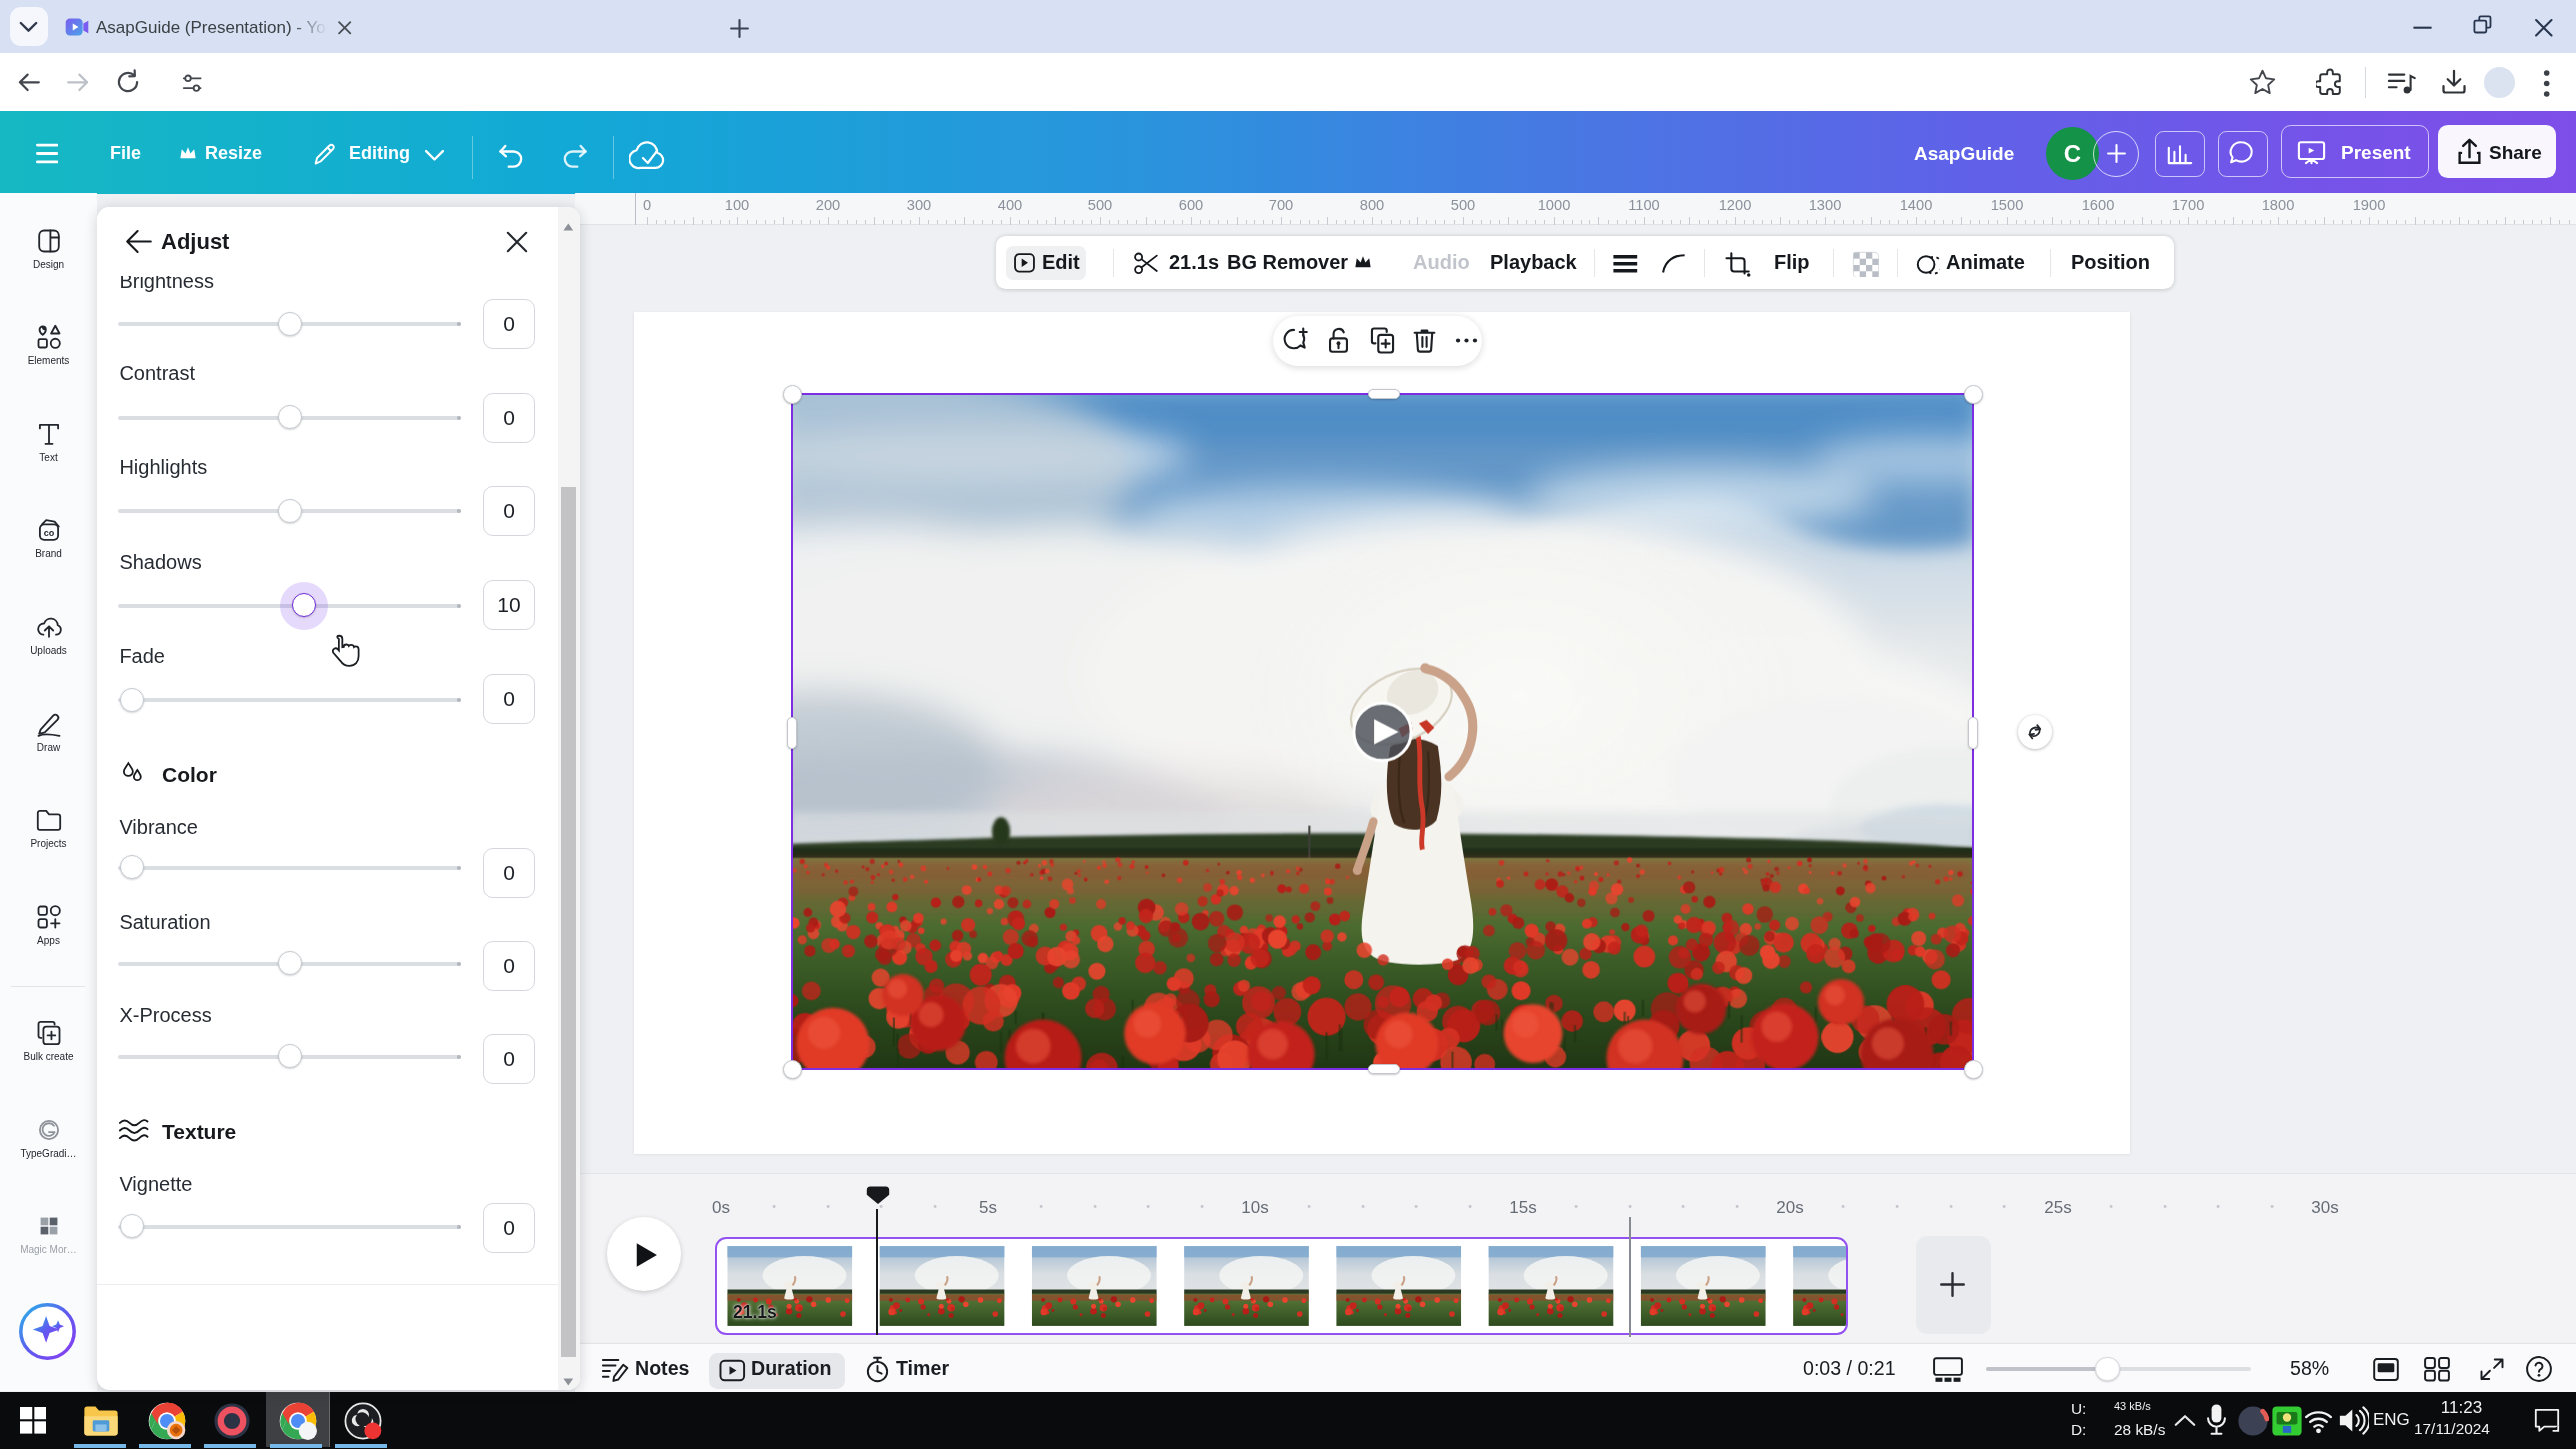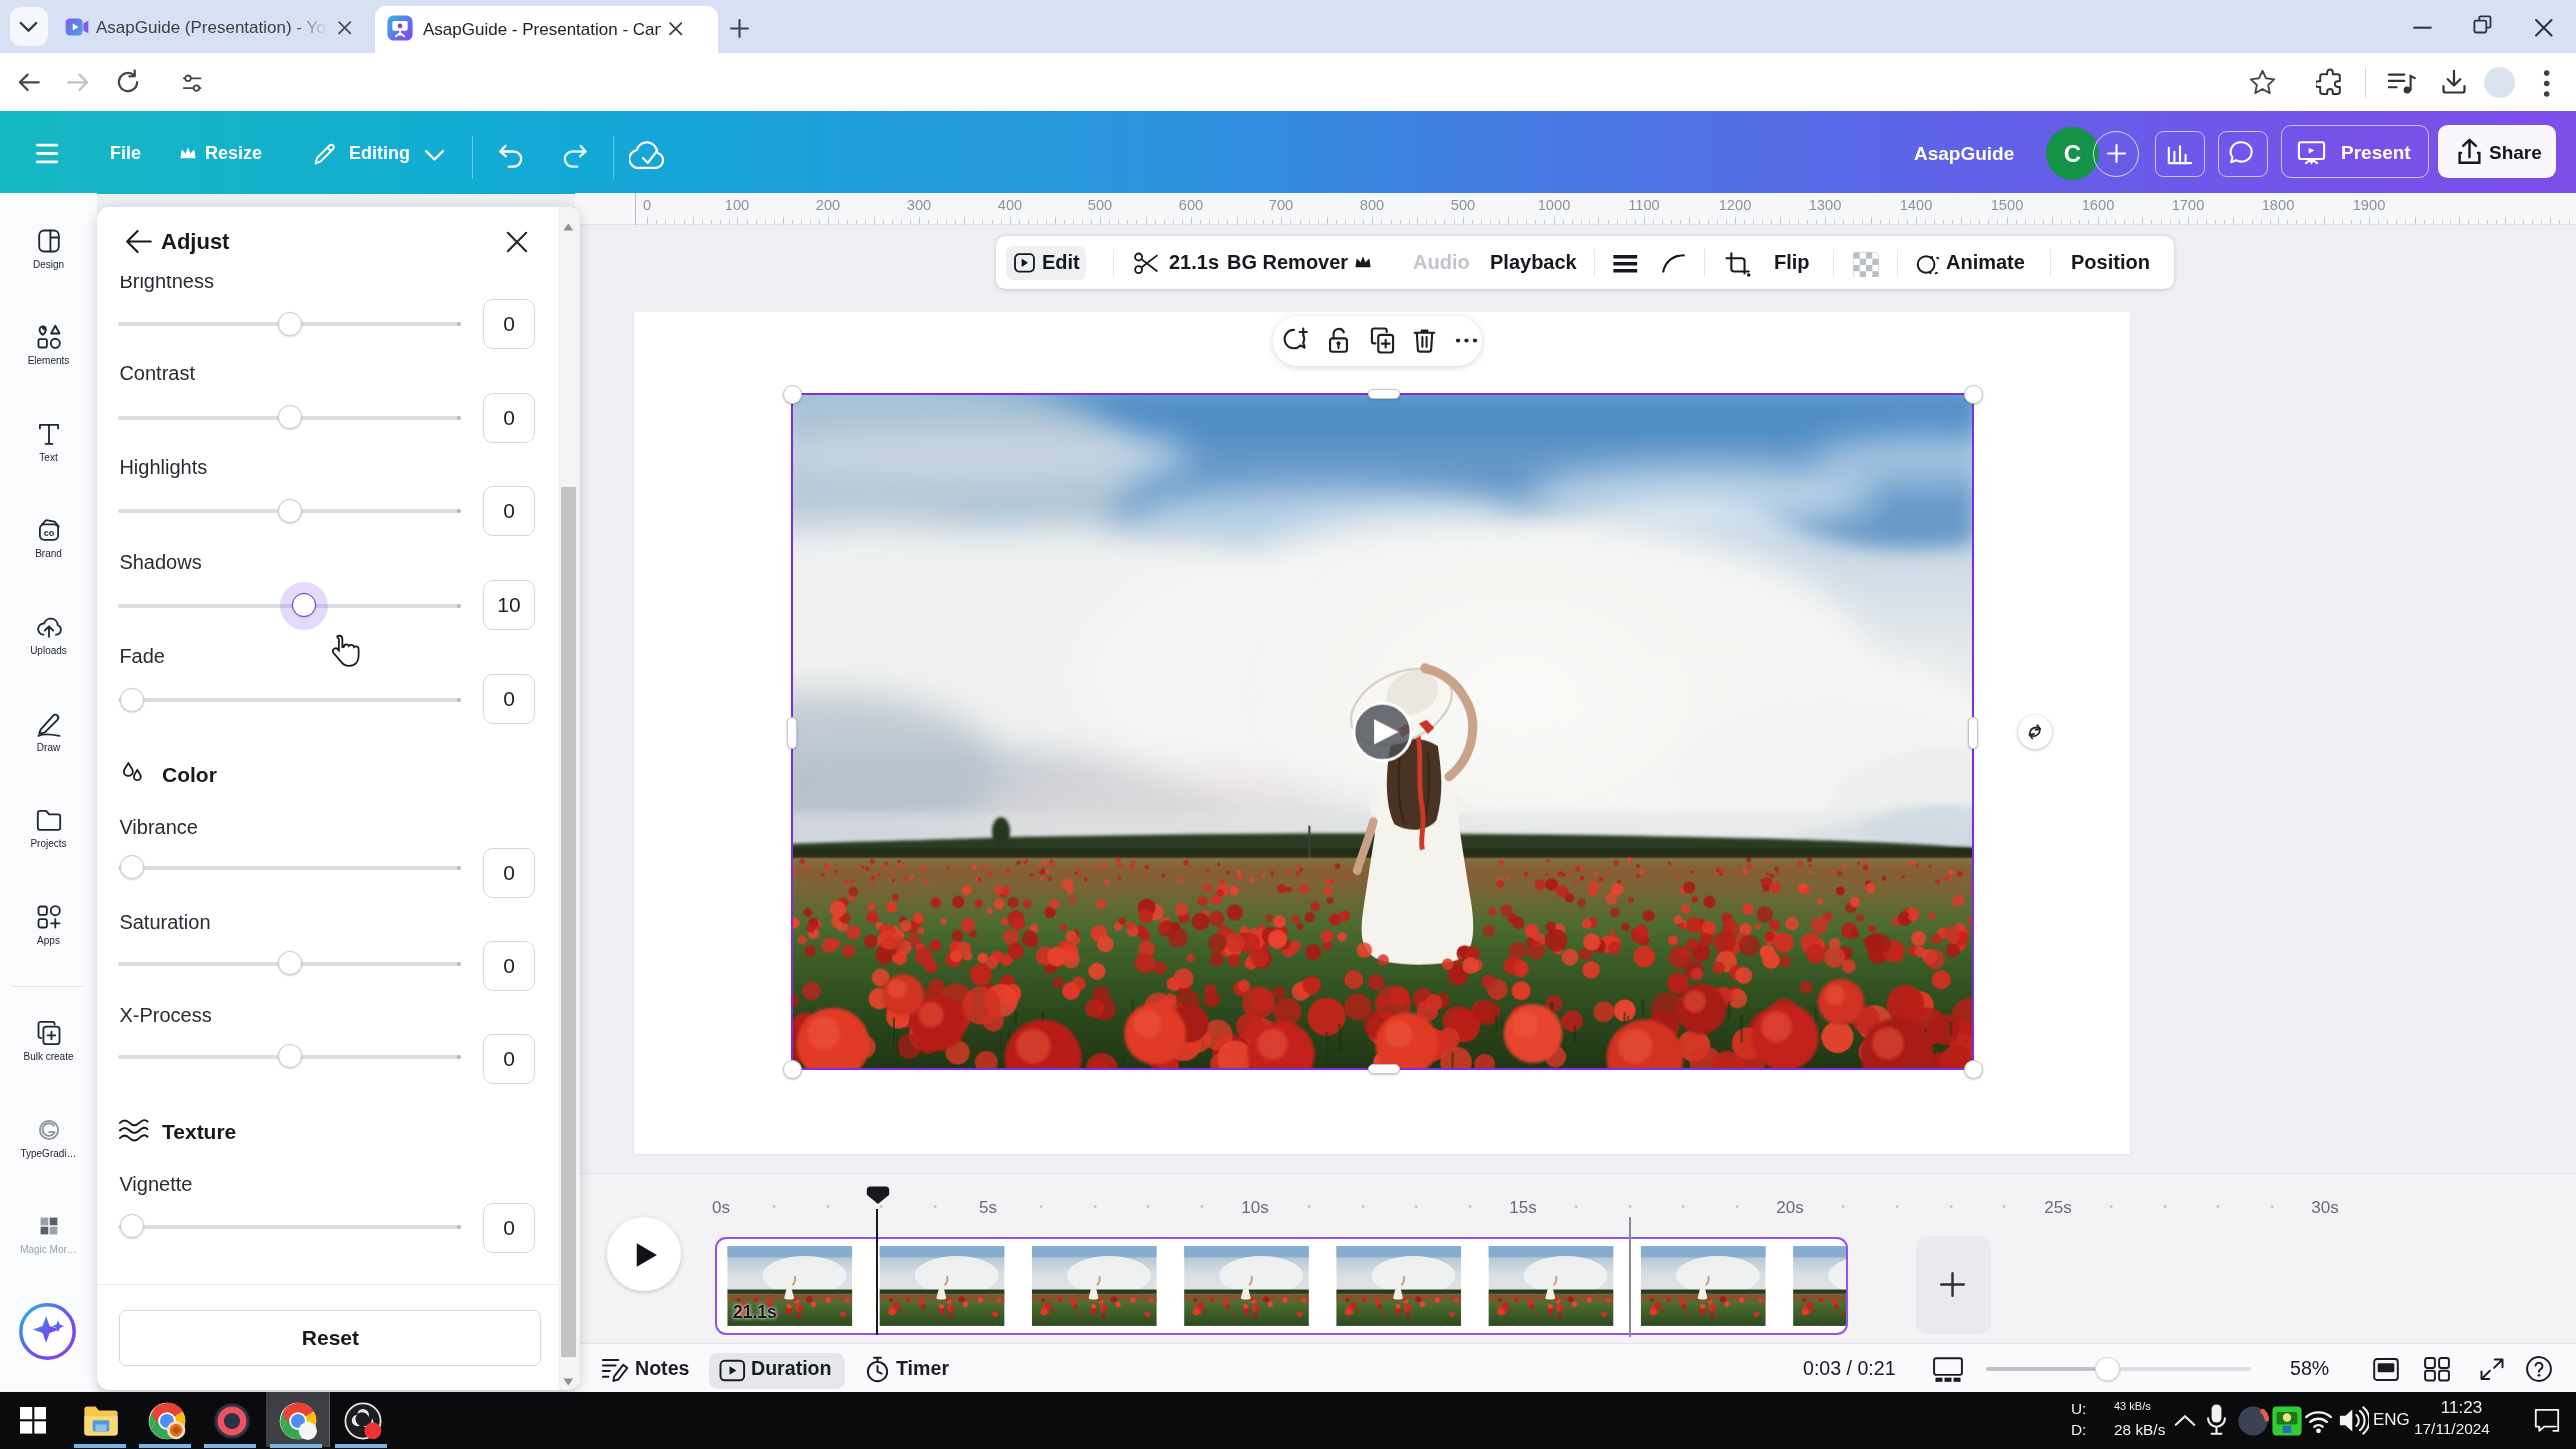--- a/index.html
+++ b/index.html
@@ -60,38 +60,20 @@
             <stop offset="1" stop-color="#4aa3e8"></stop>
           </linearGradient>
         </defs>
         <rect x="1" y="5" width="24" height="24" rx="6" fill="url(#vfav)"></rect>
         <path d="M11,12 L19,17 L11,22 Z" fill="#fff"></path>
         <path d="M26,12 L33,8 V26 L26,22 Z" fill="#7a5cf0"></path>
       </svg>
       <div class="abs tabtitle" style="left:43px;top:12px;width:231px;-webkit-mask-image:linear-gradient(90deg,#000 85%,transparent)">AsapGuide (Presentation) - You</div>
       <svg class="ic" style="left:284px;top:14px" width="15.4" height="15.4" viewBox="0 0 22 22">
         <path d="M3,3 L19,19 M19,3 L3,19" stroke="#494e55" stroke-width="2.6" stroke-linecap="round"></path>
-      </svg>
-    </div>
-    <div class="abs tab2">
-      <svg class="ic" style="left:10.5px;top:8.4px" width="28" height="28" viewBox="0 0 40 40">
-        <defs>
-          <linearGradient id="cfav" x1="0" y1="0" x2="1" y2="1">
-            <stop offset="0" stop-color="#2fb7e8"></stop>
-            <stop offset="1" stop-color="#8a3df2"></stop>
-          </linearGradient>
-        </defs>
-        <rect x="2" y="2" width="36" height="36" rx="9" fill="url(#cfav)"></rect>
-        <rect x="9" y="10" width="22" height="14" rx="2.5" fill="#fff"></rect>
-        <circle cx="20" cy="17" r="3.4" fill="#8a3df2"></circle>
-        <path d="M20,24 v6 M14,32 l6,-5 l6,5" stroke="#fff" stroke-width="2.6" fill="none" stroke-linecap="round"></path>
-      </svg>
-      <div class="abs tabtitle" style="left:48px;top:14px;width:238px;color:#202327">AsapGuide - Presentation - Can</div>
-      <svg class="ic" style="left:293px;top:15.4px" width="15.4" height="15.4" viewBox="0 0 22 22">
-        <path d="M3,3 L19,19 M19,3 L3,19" stroke="#3c4043" stroke-width="2.6" stroke-linecap="round"></path>
       </svg>
     </div>
     <svg class="ic" style="left:729px;top:17.5px" width="21" height="21" viewBox="0 0 30 30">
       <path d="M15,3 V27 M3,15 H27" stroke="#384353" stroke-width="3" stroke-linecap="round"></path>
     </svg>
     <svg class="ic" style="left:2412px;top:19.6px" width="21" height="15.4" viewBox="0 0 30 22">
       <path d="M2,11 H28" stroke="#27354e" stroke-width="3"></path>
     </svg>
     <svg class="ic" style="left:2473px;top:15.4px" width="19.6" height="19.6" viewBox="0 0 28 28">
       <rect x="2" y="8" width="17" height="17" rx="2" fill="none" stroke="#27354e" stroke-width="2.6"></rect>
@@ -1743,21 +1725,20 @@
     <svg class="ic" style="left:19.6px;top:909px" width="32" height="29" viewBox="0 0 46 42">
       <path d="M4,10 c5,-5 9,-5 14,0 s9,5 14,0 s9,-5 12,-2 M4,21 c5,-5 9,-5 14,0 s9,5 14,0 s9,-5 12,-2 M4,32 c5,-5 9,-5 14,0 s9,5 14,0 s9,-5 12,-2" fill="none" stroke="#17191d" stroke-width="2.8" stroke-linecap="round"></path>
     </svg>
     <div class="phead" style="top:913px">Texture</div>
     <div class="plabel" style="top:966px">Vignette</div>
     <div class="ptrack" style="top:1018px"></div>
     <div class="abs" style="left:360px;top:1018px;width:3.5px;height:3.5px;border-radius:50%;background:#b4b8bf"></div>
     <div class="pknob" style="left:23px;top:1007px"></div>
     <div class="pbox" style="top:996px">0</div>
     <div class="abs" style="left:0;top:1077px;width:479px;height:1.4px;background:#ececef"></div>
-    <div class="abs" style="left:22.4px;top:1103px;width:422px;height:56px;border:1.4px solid #d4d7dc;border-radius:7px;text-align:center;line-height:53px;font-size:21px;font-weight:700;color:#17191d">Reset</div>
     <div class="abs" style="left:0;top:0;width:455px;height:69px;background:#fff;border-radius:12.6px 0 0 0"></div>
     <svg class="ic" style="left:28px;top:22.4px" width="28" height="25" viewBox="0 0 40 36">
       <path d="M18,3 L3,18 L18,33 M4,18 H37" fill="none" stroke="#17191d" stroke-width="3" stroke-linecap="round" stroke-linejoin="round"></path>
     </svg>
     <div class="abs" style="left:64px;top:22.4px;font-size:22px;font-weight:700;color:#17191d">Adjust</div>
     <svg class="ic" style="left:408px;top:23px" width="24" height="24" viewBox="0 0 34 34">
       <path d="M4,4 L30,30 M30,4 L4,30" stroke="#26292e" stroke-width="3" stroke-linecap="round"></path>
     </svg>
     <div class="abs" style="left:461px;top:0;width:22.4px;height:1183px;background:#f4f4f5;border-radius:0 12.6px 12.6px 0"></div>
     <svg class="ic" style="left:465px;top:15.4px" width="12.6" height="9.8" viewBox="0 0 18 14">

